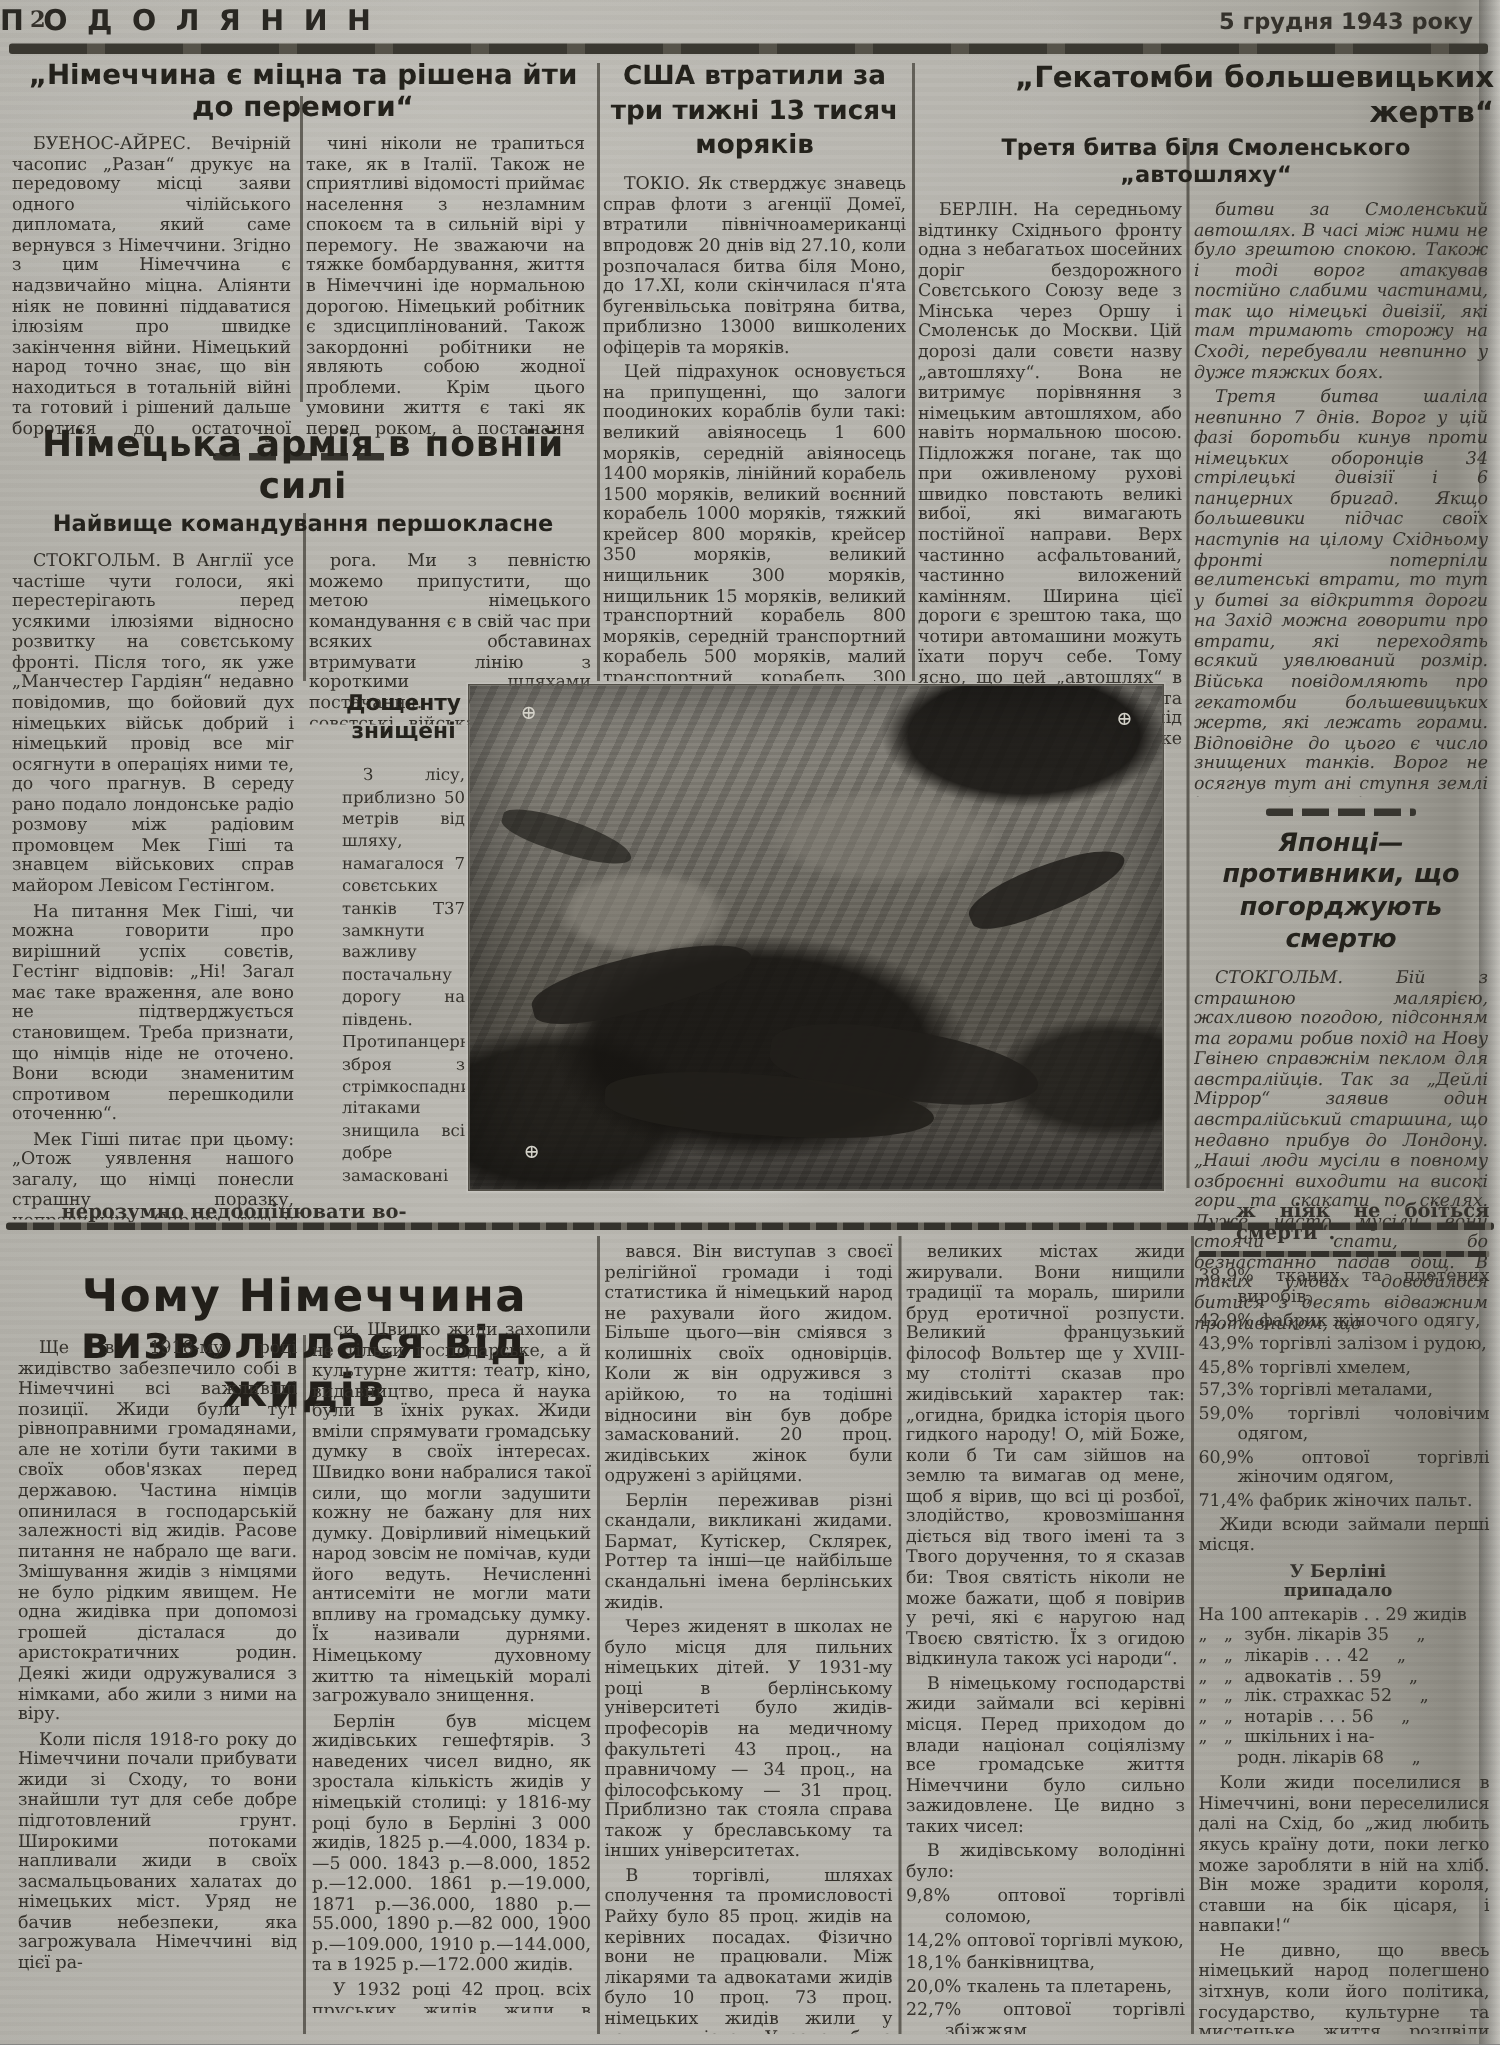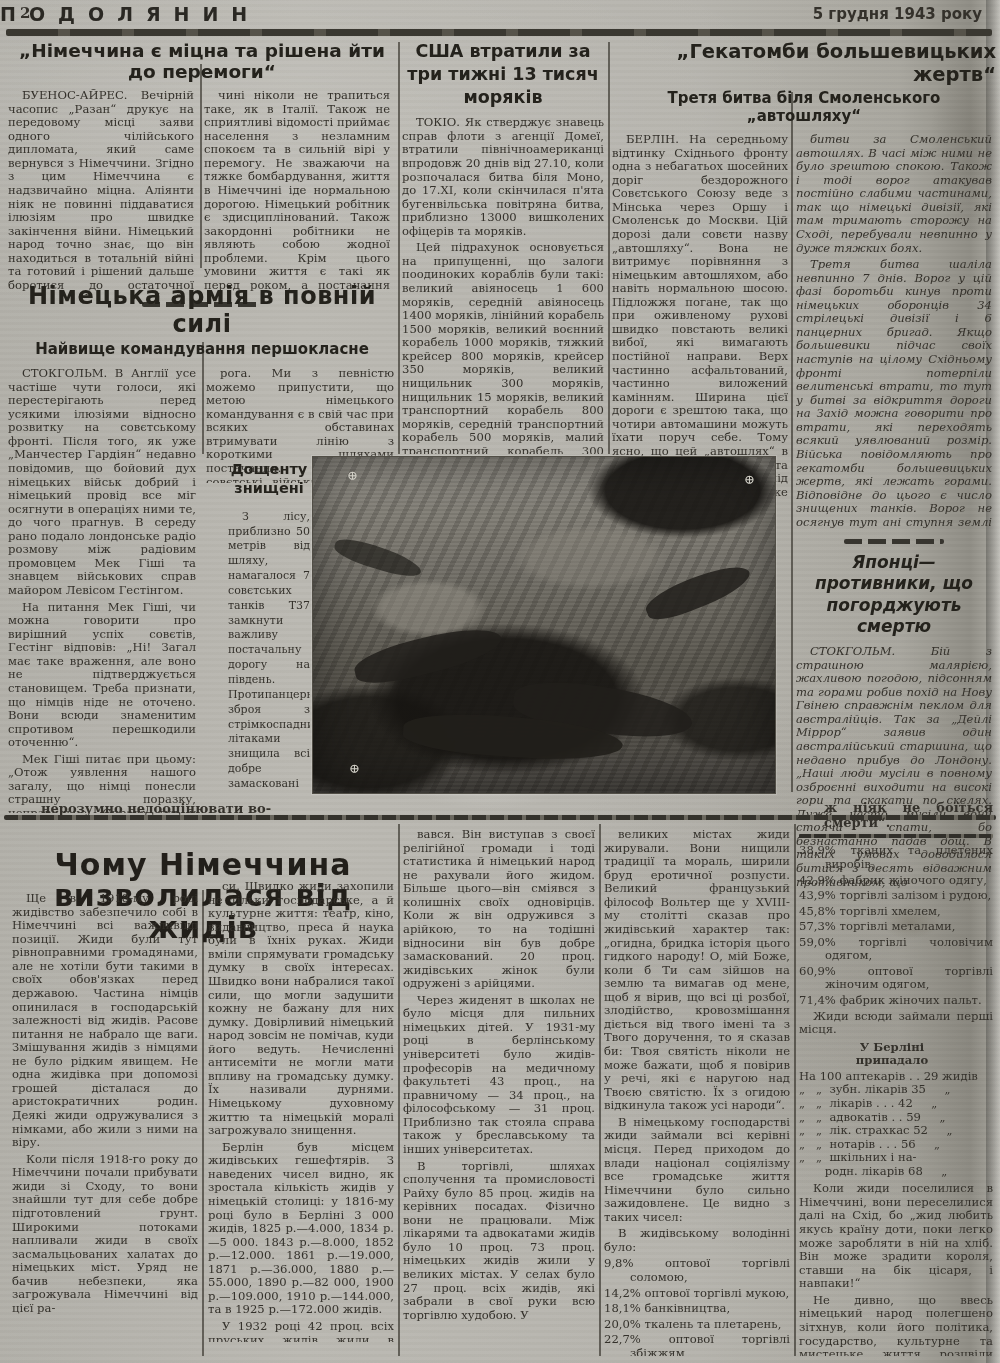--- a/index.html
+++ b/index.html
@@ -194,20 +194,21 @@
     </section>
 
   <section class="sec body-txt" style="left:208px;top:880px;width:186px;height:462px;">
       <p class="para">си. Швидко жиди захопили не тільки господарське, а й культурне життя: театр, кіно, видавництво, преса й наука були в їхніх руках. Жиди вміли спрямувати громадську думку в своїх інтересах. Швидко вони набралися такої сили, що могли задушити кожну не бажану для них думку. Довірливий німецький народ зовсім не помічав, куди його ведуть. Нечисленні антисеміти не могли мати впливу на громадську думку. Їх називали дурнями. Німецькому духовному життю та німецькій моралі загрожувало знищення.</p>
       <p class="para">Берлін був місцем жидівських гешефтярів. З наведених чисел видно, як зростала кількість жидів у німецькій столиці: у 1816-му році було в Берліні 3 000 жидів, 1825 р.—4.000, 1834 р.—5 000. 1843 р.—8.000, 1852 р.—12.000. 1861 р.—19.000, 1871 р.—36.000, 1880 р.—55.000, 1890 р.—82 000, 1900 р.—109.000, 1910 р.—144.000, та в 1925 р.—172.000 жидів.</p>
       <p class="para">У 1932 році 42 проц. всіх пруських жидів жили в Берліні. Жид дуже вміло маску-</p>
     </section>
 
   <section class="sec body-txt" style="left:403px;top:828px;width:192px;height:528px;">
       <p class="para">вався. Він виступав з своєї релігійної громади і тоді статистика й німецький народ не рахували його жидом. Більше цього—він сміявся з колишніх своїх одновірців. Коли ж він одружився з арійкою, то на тодішні відносини він був добре замаскований. 20 проц. жидівських жінок були одружені з арійцями.</p>
+      <p class="para">Берлін переживав різні скандали, викликані жидами. Бармат, Кутіскер, Склярек, Роттер та інші—це найбільше скандальні імена берлінських жидів.</p>
       <p class="para">Через жиденят в школах не було місця для пильних німецьких дітей. У 1931-му році в берлінському університеті було жидів-професорів на медичному факультеті 43 проц., на правничому — 34 проц., на філософському — 31 проц. Приблизно так стояла справа також у бреславському та інших університетах.</p>
       <p class="para">В торгівлі, шляхах сполучення та промисловості Райху було 85 проц. жидів на керівних посадах. Фізично вони не працювали. Між лікарями та адвокатами жидів було 10 проц. 73 проц. німецьких жидів жили у великих містах. У селах було 27 проц. всіх жидів, які забрали в свої руки всю торгівлю худобою. У</p>
     </section>
 
   <section class="sec body-txt" style="left:604px;top:828px;width:186px;height:528px;">
     <div>
         <p class="para">великих містах жиди жирували. Вони нищили традиції та мораль, ширили бруд еротичної розпусти. Великий французький філософ Вольтер ще у XVIII-му столітті сказав про жидівський характер так: „огидна, бридка історія цього гидкого народу! О, мій Боже, коли б Ти сам зійшов на землю та вимагав од мене, щоб я вірив, що всі ці розбої, злодійство, кровозмішання діється від твого імені та з Твого доручення, то я сказав би: Твоя святість ніколи не може бажати, щоб я повірив у речі, які є наругою над Твоєю святістю. Їх з огидою відкинула також усі народи“.</p>
         <p class="para">В німецькому господарстві жиди займали всі керівні місця. Перед приходом до влади націонал соціялізму все громадське життя Німеччини було сильно зажидовлене. Це видно з таких чисел:</p>
         <p class="para">В жидівському володінні було:</p>
       </div>

